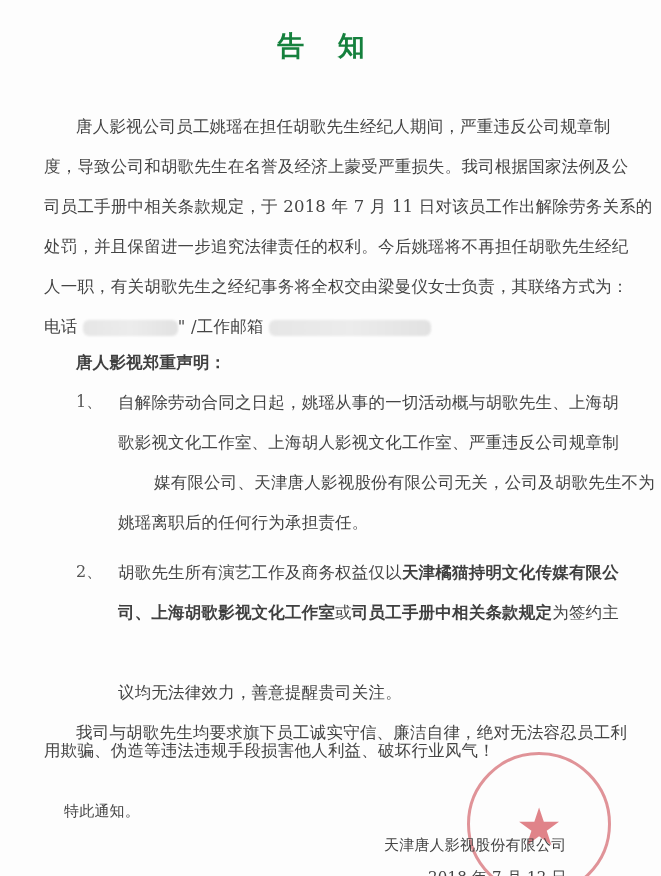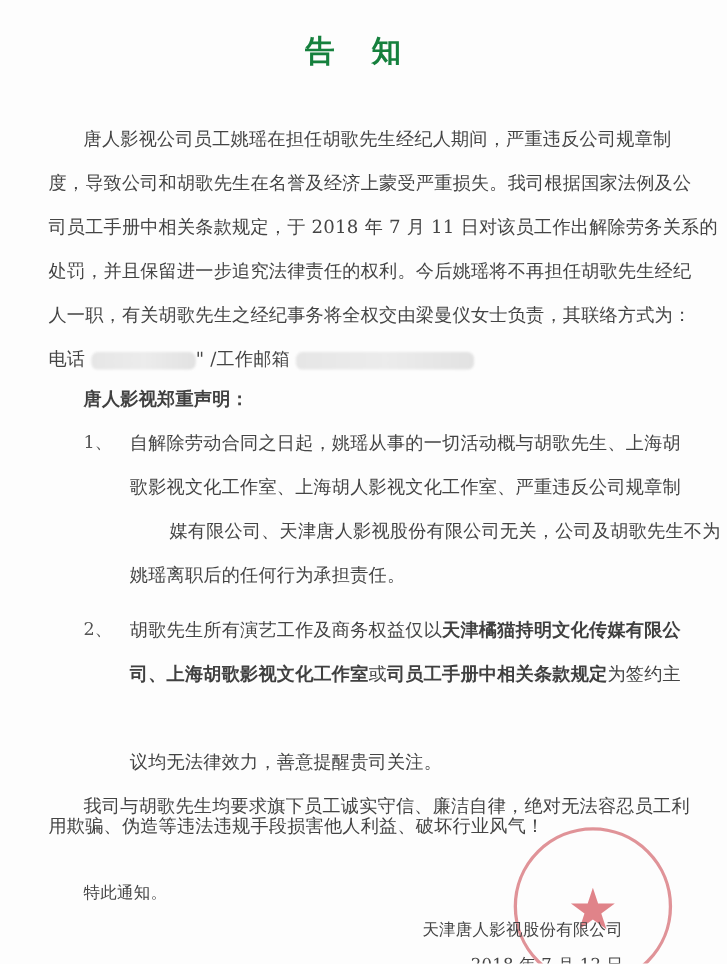--- a/index.html
+++ b/index.html
@@ -68,21 +68,21 @@
     <span>胡歌先生所有演艺工作及商务权益仅以</span><span class="b">天津橘猫持明文化传媒有限公</span>
   </div>
   <div class="line" style="left:118px;top:602px;">
     <span class="b">司、上海胡歌影视文化工作室</span><span>或</span><span class="b">司员工手册中相关条款规定</span><span>为签约主</span>
   </div>
   <div class="line" style="left:76px;top:722px;">我司与胡歌先生均要求旗下员工诚实守信、廉洁自律，绝对无法容忍员工利</div>
 
   <div class="line" style="left:118px;top:682px;">议均无法律效力，善意提醒贵司关注。</div>
   <div class="line" style="left:44px;top:740px;">用欺骗、伪造等违法违规手段损害他人利益、破坏行业风气！</div>
 
-  <div class="line" style="left:76px;top:802px;font-size:15px;">特此通知。</div>
+  <div class="line" style="left:64px;top:802px;font-size:15px;">特此通知。</div>
 
   <div class="stamp">
     <span class="stamp-star">★</span>
   </div>
 
   <div class="line" style="left:384px;top:836px;font-size:15px;">天津唐人影视股份有限公司</div>
   <div class="line" style="left:428px;top:868px;font-size:15px;">2018 年 7 月 12 日</div>
 
 </div>
 

